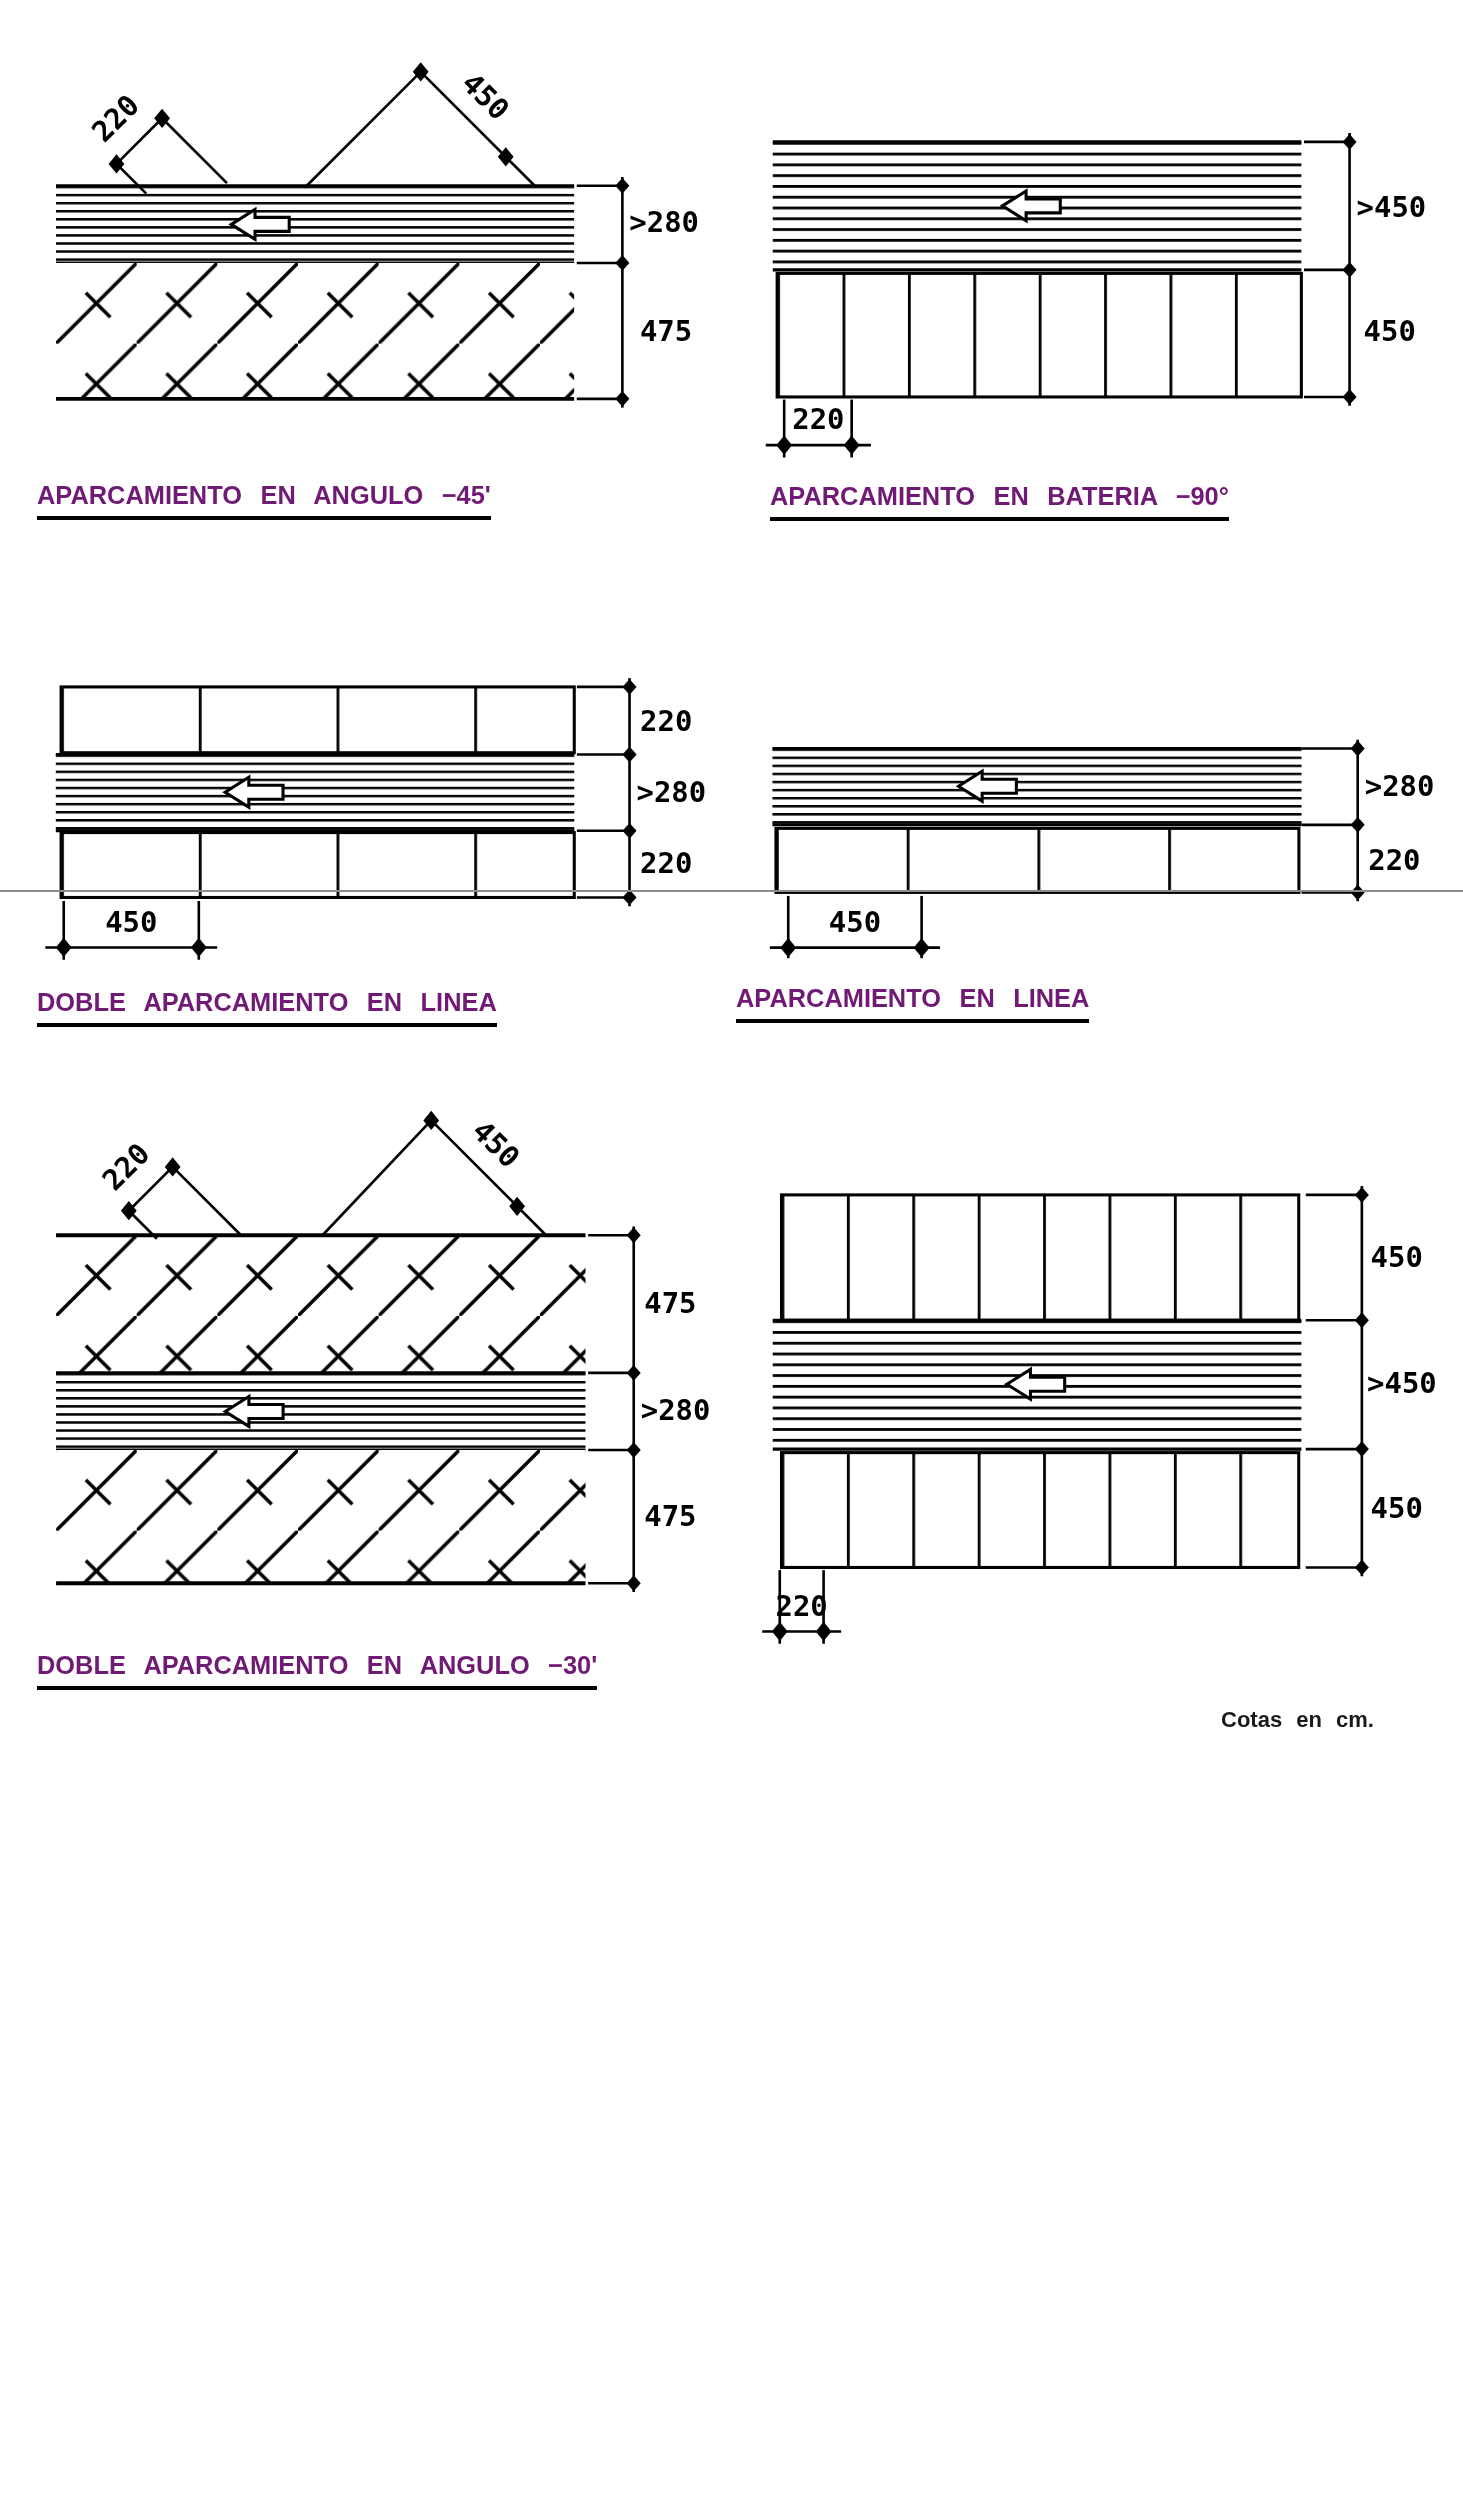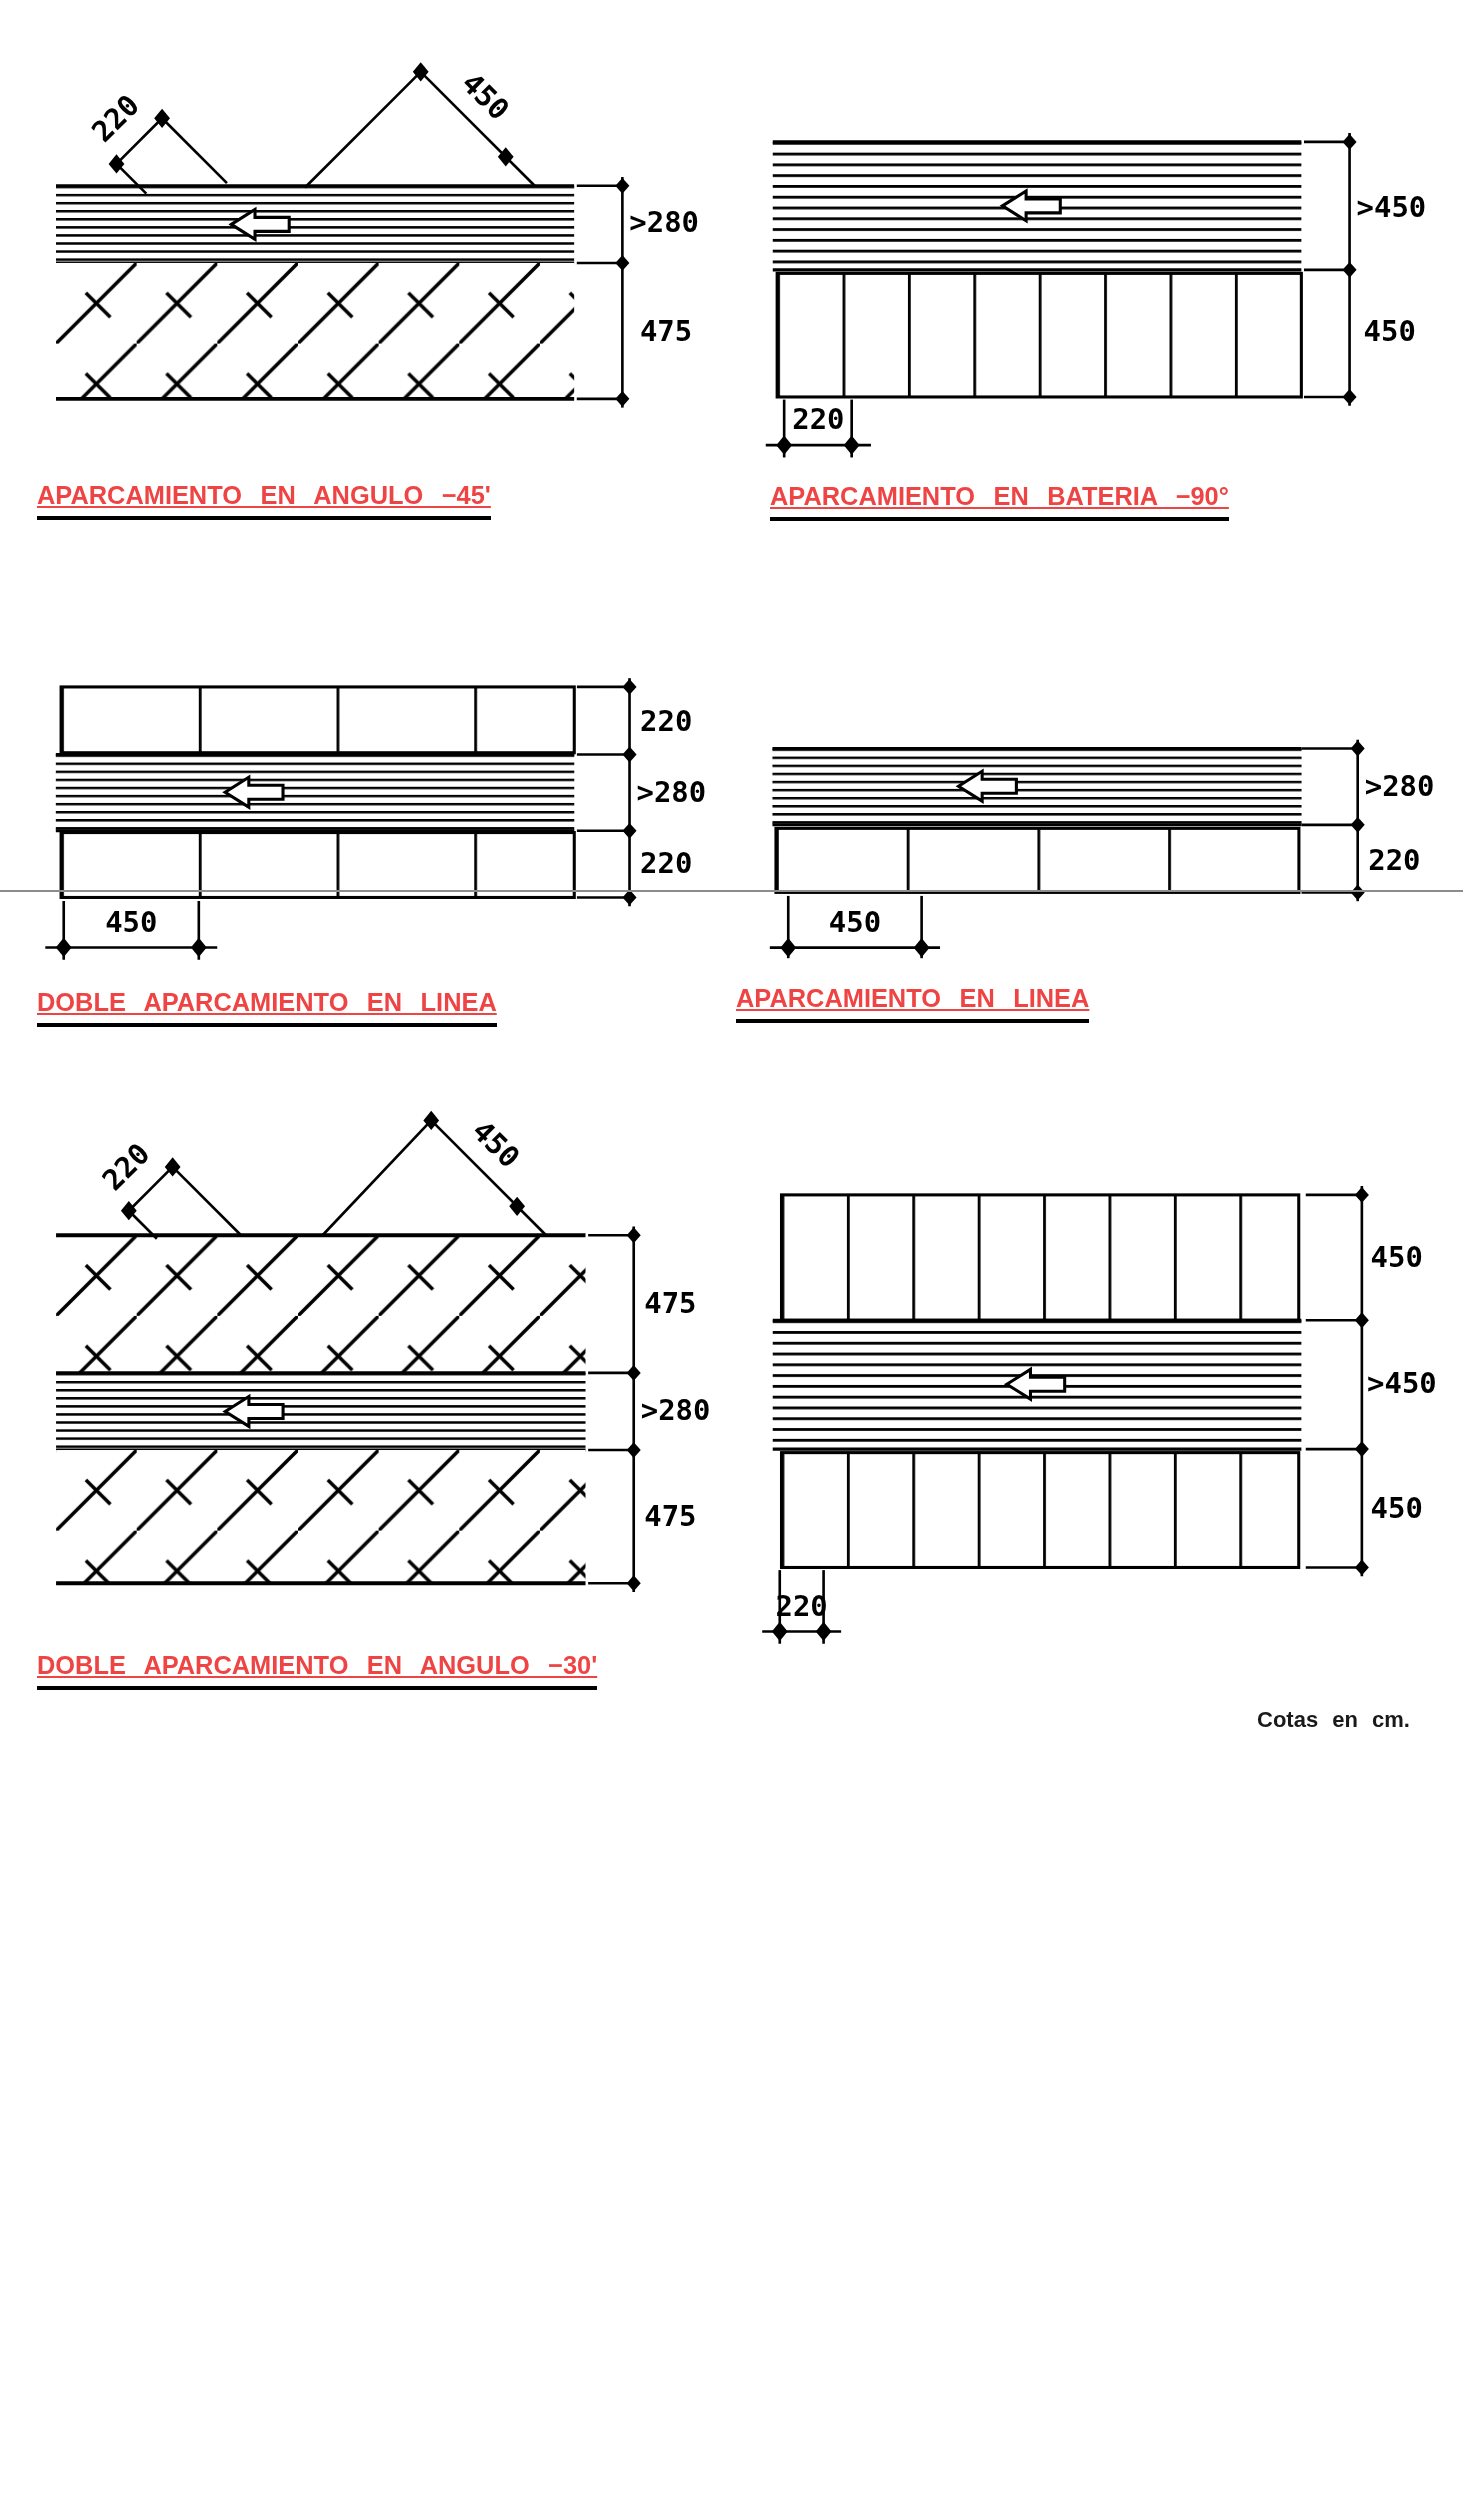--- a/index.html
+++ b/index.html
@@ -3,26 +3,26 @@
 <meta charset="utf-8">
 <style>
   html,body{margin:0;padding:0;background:#fff;}
   .sheet{position:relative;width:1463px;height:2512px;background:#ffffff;overflow:hidden;}
   .dwg{position:absolute;}
   svg text.dim{font-family:"DejaVu Sans Mono",monospace;font-size:33px;font-weight:bold;fill:#000;}
   .dtitle{
     position:absolute;
     font-family:"Liberation Sans",sans-serif;
     font-weight:bold;font-size:25.4px;letter-spacing:0px;word-spacing:11.4px;
-    color:#ef4444;border-bottom:4.4px solid #000;padding-bottom:6.1px;white-space:nowrap;text-decoration:underline;
+    color:#701a75;border-bottom:4.4px solid #000;padding-bottom:6.1px;white-space:nowrap;
   }
   .caption{
     position:absolute;left:1221px;top:1707px;
     font-family:"Liberation Sans",sans-serif;font-weight:bold;font-size:22px;
-    word-spacing:8px;color:#1a1a1a;white-space:nowrap;margin-left:36px;
+    word-spacing:8px;color:#1a1a1a;white-space:nowrap;
   }
   .scanline{position:absolute;left:0;top:890px;width:1463px;height:1.8px;background:#8c8c8c;z-index:9;}
   .stroke{stroke:#000;fill:none;}
 </style>
 </head>
 <body>
 
 <div class="sheet">
 
   <svg width="0" height="0" style="position:absolute" aria-hidden="true">

